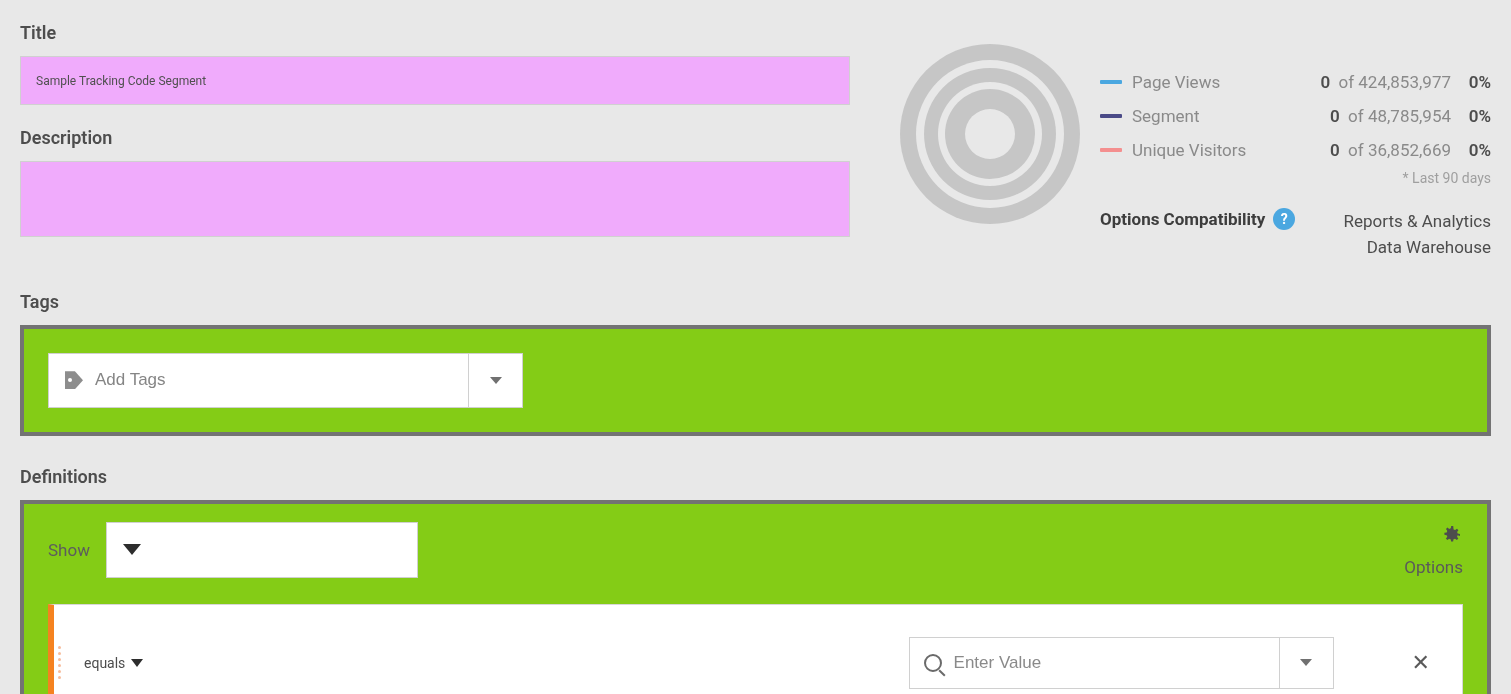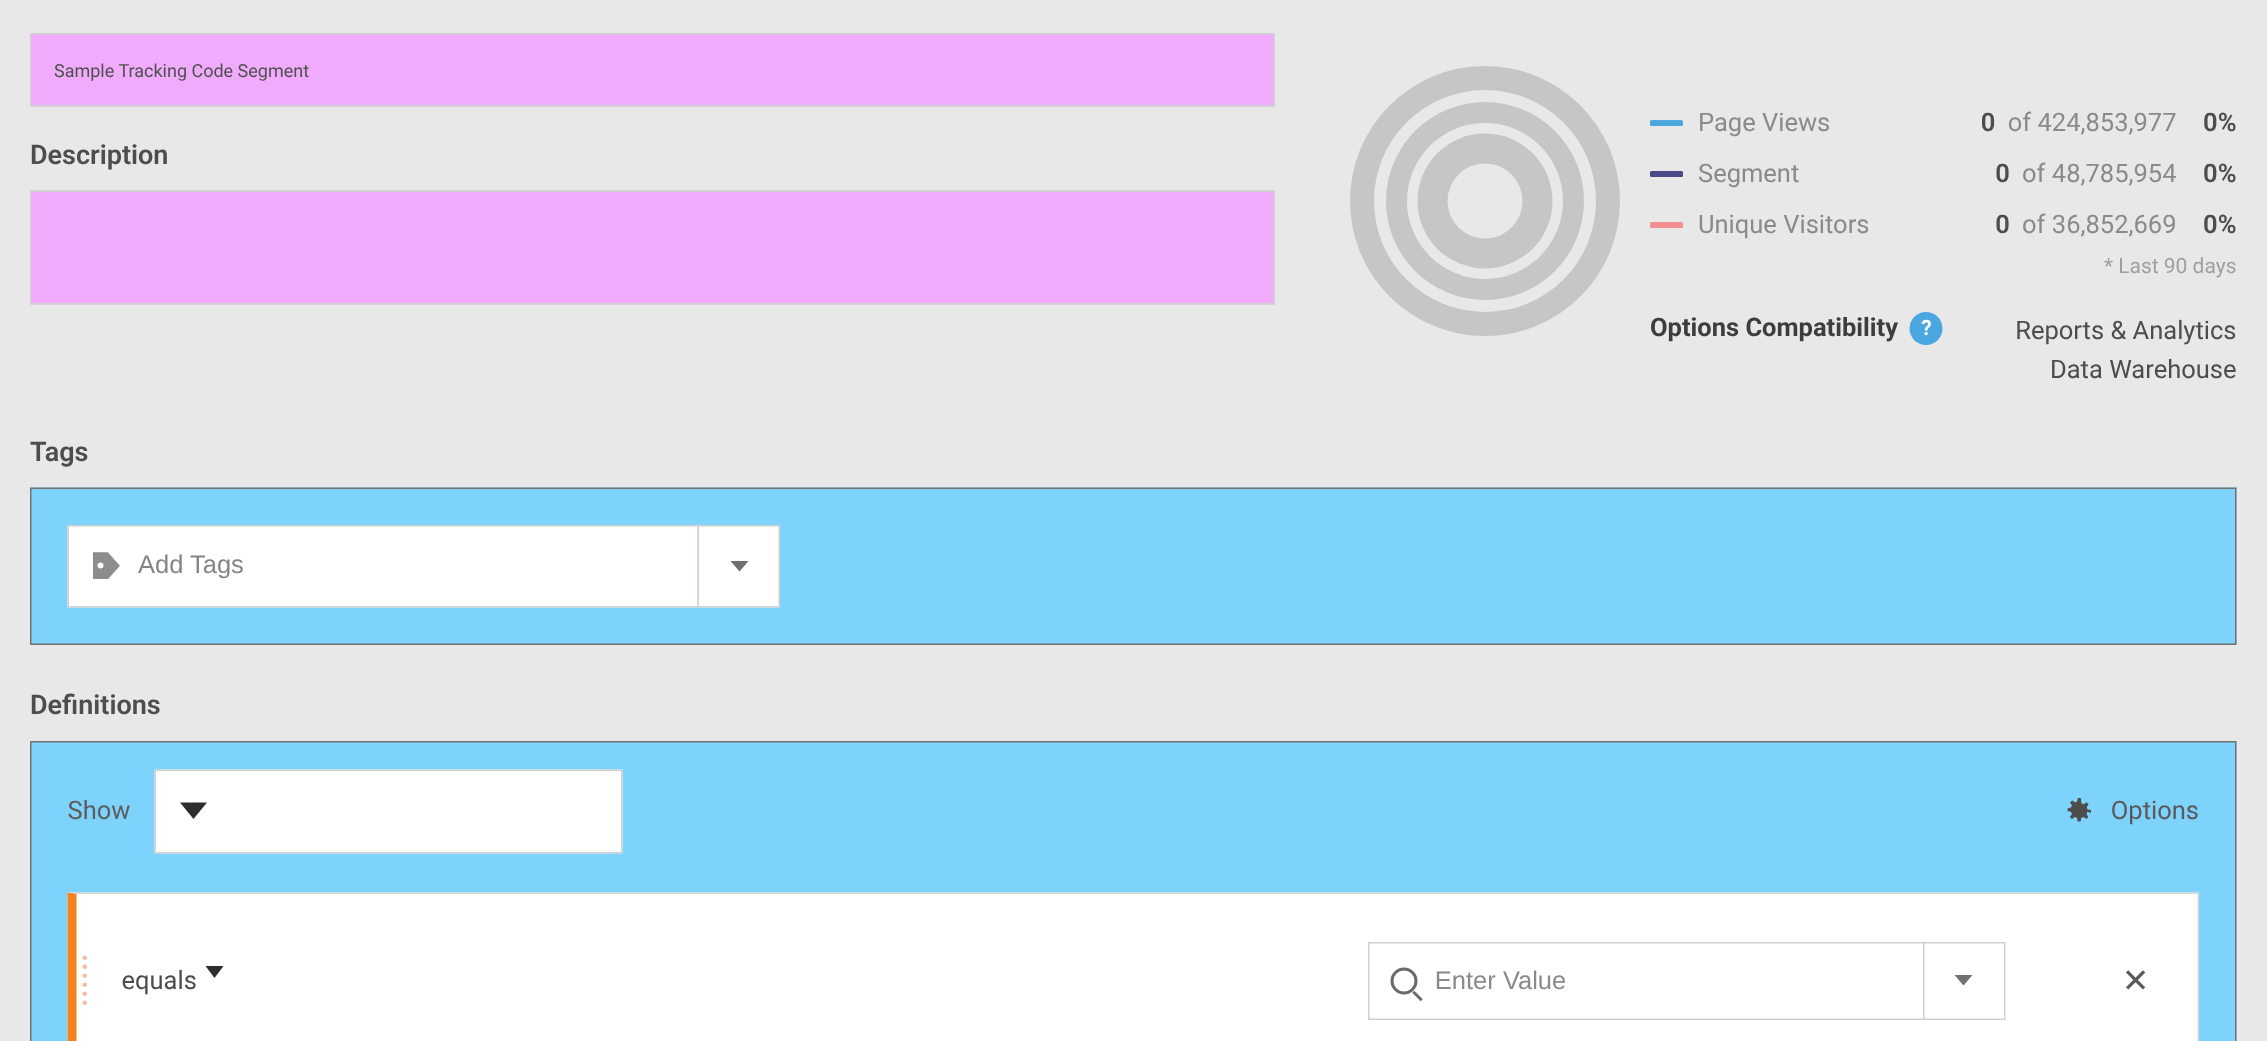--- a/index.html
+++ b/index.html
@@ -61,22 +61,22 @@
   .compat-row { display:flex; align-items:flex-start; }
   .compat-left { display:flex; align-items:center; gap:8px; font-size:17px; font-weight:700; color:#3d3d3d; }
   .help-icon {
     width:22px; height:22px; border-radius:50%; background:#4aa7e0; color:#fff;
     display:flex; align-items:center; justify-content:center; font-size:14px; font-weight:700;
   }
   .compat-right { flex:1; text-align:right; font-size:17px; color:#4d4d4d; line-height:1.55; }
 
   .section-block { margin-top: 30px; }
   .panel {
-    border: 1px solid #737373;
-    background: #7dd3fc;
+    border: 4px solid #737373;
+    background: #84cc16;
     padding: 24px;
   }
   .tags-combo { display:flex; width: 475px; }
   .tags-input-wrap {
     flex:1; background:#fff; border:1px solid #d0d0d0; border-right:none;
     display:flex; align-items:center; padding: 0 16px; height:55px;
   }
   .tag-icon {
     width:18px; height:18px; margin-right:12px; position:relative;
     background:#8d8d8d;
@@ -103,49 +103,50 @@
   .defs-top { display:flex; align-items:center; margin-bottom: 26px; }
   .show-lbl { color:#5d5d5d; font-size:17px; margin-right: 16px; }
   .show-sel {
     width: 312px; height: 56px; background:#fff; border:1px solid #d0d0d0;
     display:flex; align-items:center; padding: 0 16px; cursor:pointer; position:relative;
   }
   .show-sel .val { font-size:18px; color:#4d4d4d; flex:1; }
   .show-sel .caret {
     width:0;height:0;border-left:9px solid transparent;border-right:9px solid transparent;border-top:11px solid #2d2d2d;
   }
-  .options-btn { margin-left:auto; display:flex; align-items:center; gap:10px; color:#5a5a5a; font-size:17px; cursor:pointer; }
+  .options-btn { margin-left:auto; display:flex; align-items:flex-end; gap:10px; color:#5a5a5a; font-size:17px; cursor:pointer;flex-direction:column; }
   .gear {
     width:24px;height:24px; display:inline-block;
   }
   .rule-card {
     background:#fff; border:1px solid #d7d7d7; border-left:6px solid #f58220;
     padding: 32px 24px; display:flex; align-items:center;
   }
   .drag-dots {
     width:8px; margin-left:-20px; margin-right:18px; display:flex; flex-direction:column; gap:3px;
   }
   .drag-dots span { width:3px; height:3px; background:#f7bc9b; border-radius:50%; }
   .rule-name { font-size:18px; color:#4d4d4d; width: 420px; }
-  .rule-op   { font-size:17px; color:#4d4d4d; display:flex; align-items:flex-start; gap:6px; cursor:pointer; }
+  .rule-op   { font-size:14px; color:#4d4d4d; display:flex; align-items:center; gap:6px; cursor:pointer; }
   .rule-op .cd { width:0;height:0;border-left:6px solid transparent;border-right:6px solid transparent;border-top:8px solid #2d2d2d; }
   .rule-val-wrap { margin-left:auto; display:flex; align-items:center; gap: 70px; }
   .value-combo { display:flex; }
   .value-input-wrap { display:flex; align-items:center; background:#fff; border:1px solid #d0d0d0; width:370px; height:52px; padding:0 14px; border-right:none; }
   .search-icon { width:18px;height:18px;border:2px solid #6a6a6a;border-radius:50%; position:relative; margin-right:12px;}
   .search-icon::after { content:""; position:absolute; width:8px; height:2px; background:#6a6a6a; bottom:-4px; right:-6px; transform:rotate(45deg); }
   .value-input { border:none; outline:none; flex:1; font-size:17px; color:#555; }
   .value-input::placeholder { color:#8a8a8a; }
   .remove-x { font-size:22px; color:#5a5a5a; cursor:pointer; padding:8px; }
 </style>
 </head>
 <body>
 
 <div class="top-row">
   <div class="left-col">
+    <div class="section-label">Title</div>
     <input class="txtinput title-input" value="Sample Tracking Code Segment" style="">
     <div class="gap18"></div>
     <div class="section-label">Description</div>
     <textarea class="txtinput desc-input" style=""></textarea>
   </div>
 
   <div class="right-col">
     <div class="rings-wrap">
       <div class="rings">
         <div class="ring o"></div>

